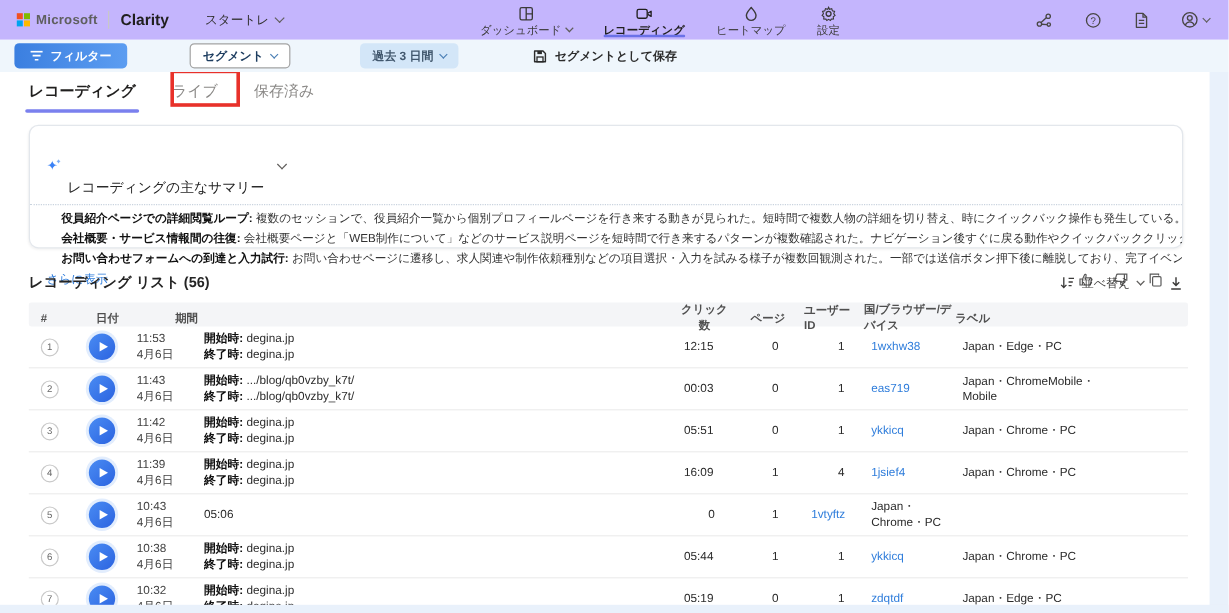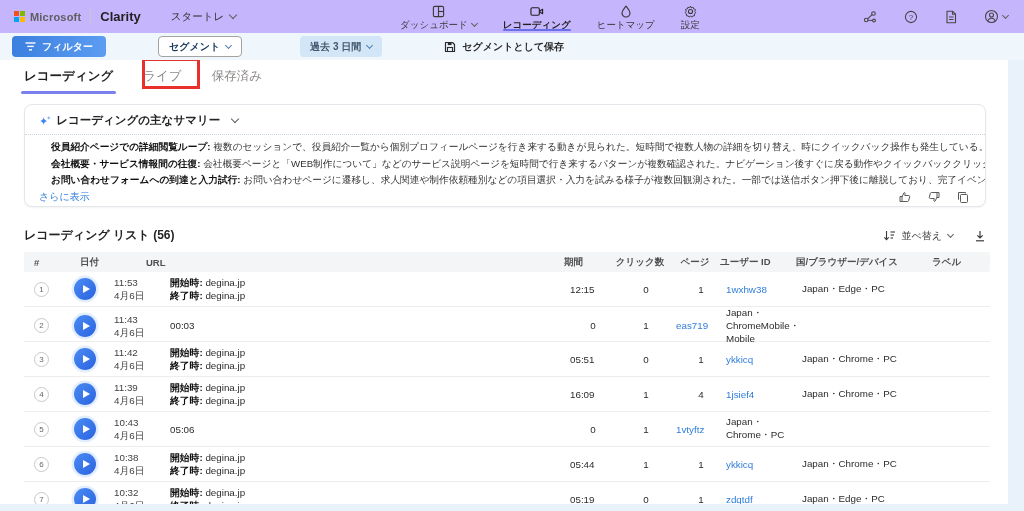--- a/index.html
+++ b/index.html
@@ -42,21 +42,21 @@
   .tab { font-size:12.5px; color:#8a8886; padding:6px 0 9px; cursor:pointer; position:relative; }
   .tab.active { color:#201f1e; font-weight:bold; }
   .tab.active::after { content:""; position:absolute; left:-3px; right:-3px; bottom:0; height:3px; border-radius:3px; background:#7a80ee; }
   .annotation-box { position:absolute; left:142px; top:58px; width:58px; height:31px; border:3px solid #e8312a; z-index:3; pointer-events:none; }
 
   
   .card { position:absolute; left:24px; top:104px; width:962px; height:103px; background:#fff; border:1px solid #e3e7ec; border-radius:8px; box-shadow:0 1px 2px rgba(0,0,0,.05); z-index:2; }
   .card-head { display:flex; align-items:center; gap:8px; padding:8px 14px 6px; border-bottom:1px dotted #c9d3de; cursor:pointer; }
   .sparkle { color:#3b82f6; font-size:11px; line-height:10px; position:relative; }
   .sparkle::after { content:"✦"; position:absolute; font-size:6px; color:#7aaef8; right:-3px; top:-3px; }
-  .card-title { font-size:11.5px; font-weight:bold; color:#242424; }
+  .card-title { font-size:11.5px; font-weight:normal; color:#242424;margin-top:36px; }
   .card-head .chev { margin-left:4px; }
   .bullets { margin-top:4px; padding-left:26px; list-style:disc; }
   .bullets li { font-size:9.7px; line-height:16.5px; color:#333; white-space:nowrap; overflow:hidden; }
   .bullets li b { color:#101010; }
   .card-foot { display:flex; justify-content:space-between; align-items:center; padding:1px 16px 0 14px; }
   .show-more { font-size:10px; color:#2f7ddb; cursor:pointer; }
   .feedback { display:flex; gap:17px; color:#595959; align-items:center; }
   .feedback span { cursor:pointer; display:flex; }
 
   
@@ -276,21 +276,20 @@
             <line x1="2" y1="10.8" x2="10" y2="10.8" stroke="#3b3a39" stroke-width="1.2"></line>
           </svg>
       </span>
     </span>
   </div>
 
   <div class="table">
     <div class="thead">
       <span>#</span>
       <span>日付</span>
-      <span>URL</span>
       <span>期間</span>
       <span class="c-center">クリック数</span>
       <span class="c-center">ページ</span>
       <span>ユーザー ID</span>
       <span>国/ブラウザー/デバイス</span>
       <span>ラベル</span>
     </div>
 
     <div class="trow">
       <span class="num-badge">1</span>
@@ -302,20 +301,21 @@
       <span class="c-center">1</span>
       <span class="user-link">1wxhw38</span>
       <span>Japan・Edge・PC</span>
       <span></span>
     </div>
 
     <div class="trow">
       <span class="num-badge">2</span>
       <span class="play"></span>
       <span class="dcell"><span>11:43</span><br><span>4月6日</span></span>
+      <span class="urlcell"><b>開始時:</b> <span>.../blog/qb0vzby_k7t/</span><br><b>終了時:</b> <span>.../blog/qb0vzby_k7t/</span></span>
       <span>00:03</span>
       <span class="c-center">0</span>
       <span class="c-center">1</span>
       <span class="user-link">eas719</span>
       <span>Japan・ChromeMobile・Mobile</span>
       <span></span>
     </div>
 
     <div class="trow">
       <span class="num-badge">3</span>

